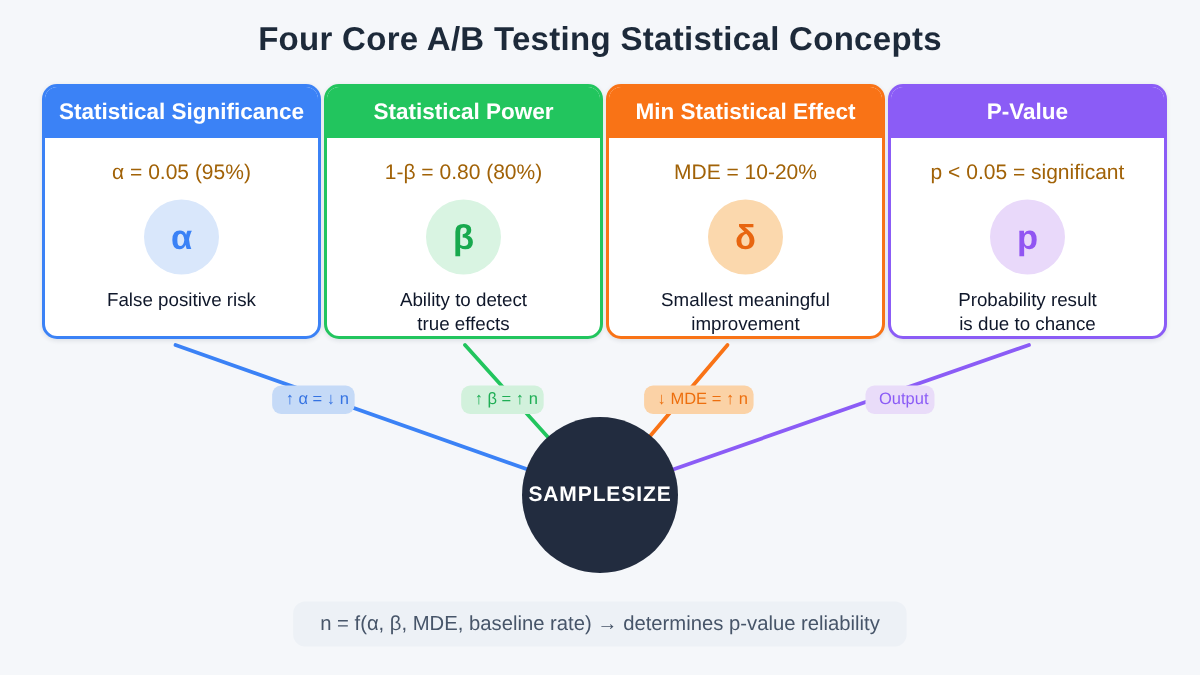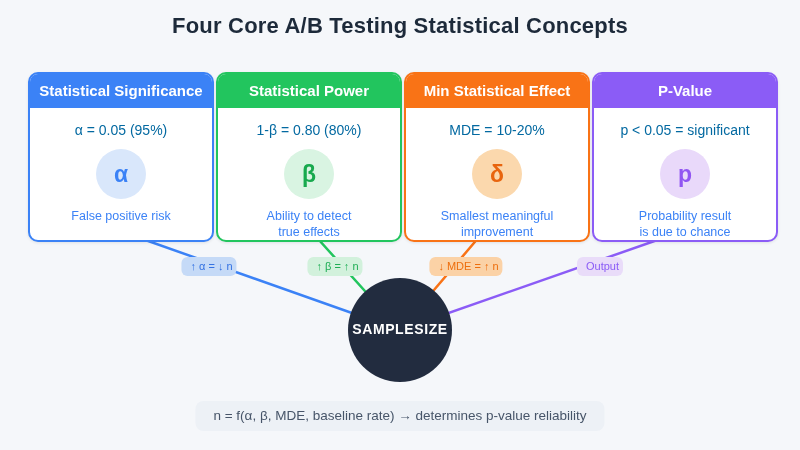--- a/index.html
+++ b/index.html
@@ -13,48 +13,48 @@
   .stage { position: relative; width: 800px; height: 450px; }
 
   .diagram-title {
     position: absolute; top: 13px; left: 0; width: 100%;
     margin: 0; text-align: center;
     font-size: 22px; font-weight: bold; color: #1d2a3a;
     letter-spacing: 0.2px;
   }
 
   .cards {
-    position: absolute; top: 72px; left: 28px; width: 750px;
+    position: absolute; top: 56px; left: 28px; width: 750px;
     display: flex; gap: 2px; z-index: 2;
   }
   .card {
     flex: 1; height: 170px;
     background: #ffffff;
     border: 2px solid var(--accent);
     border-radius: 10px;
     overflow: hidden;
     box-shadow: 0 1px 3px rgba(30,41,59,0.10);
   }
   .card-header {
     background: var(--accent);
     color: #ffffff;
     font-weight: bold; font-size: 15px;
     text-align: center;
     padding: 8px 2px 9px 2px;
   }
   .card-body { text-align: center; padding-top: 14px; }
-  .card-value { font-size: 14px; color: #0369a1; }
+  .card-value { font-size: 14px; color: #a16207; }
   .symbol-circle {
     width: 50px; height: 50px; border-radius: 50%;
     background: var(--symbol-bg);
     margin: 11px auto 10px auto;
     display: flex; align-items: center; justify-content: center;
   }
   .symbol { font-size: 23px; font-weight: bold; color: var(--symbol-color); }
-  .card-desc { font-size: 12.5px; color: #3b82f6; line-height: 1.25; }
+  .card-desc { font-size: 12.5px; color: #0f172a; line-height: 1.25; }
 
   .connectors-layer {
     position: absolute; top: 0; left: 0; z-index: 1;
   }
 
   .pill {
     position: absolute; top: 257px; z-index: 4;
     transform: translateX(-50%);
     padding: 3px 4px 4px 9px;
     border-radius: 6px;

